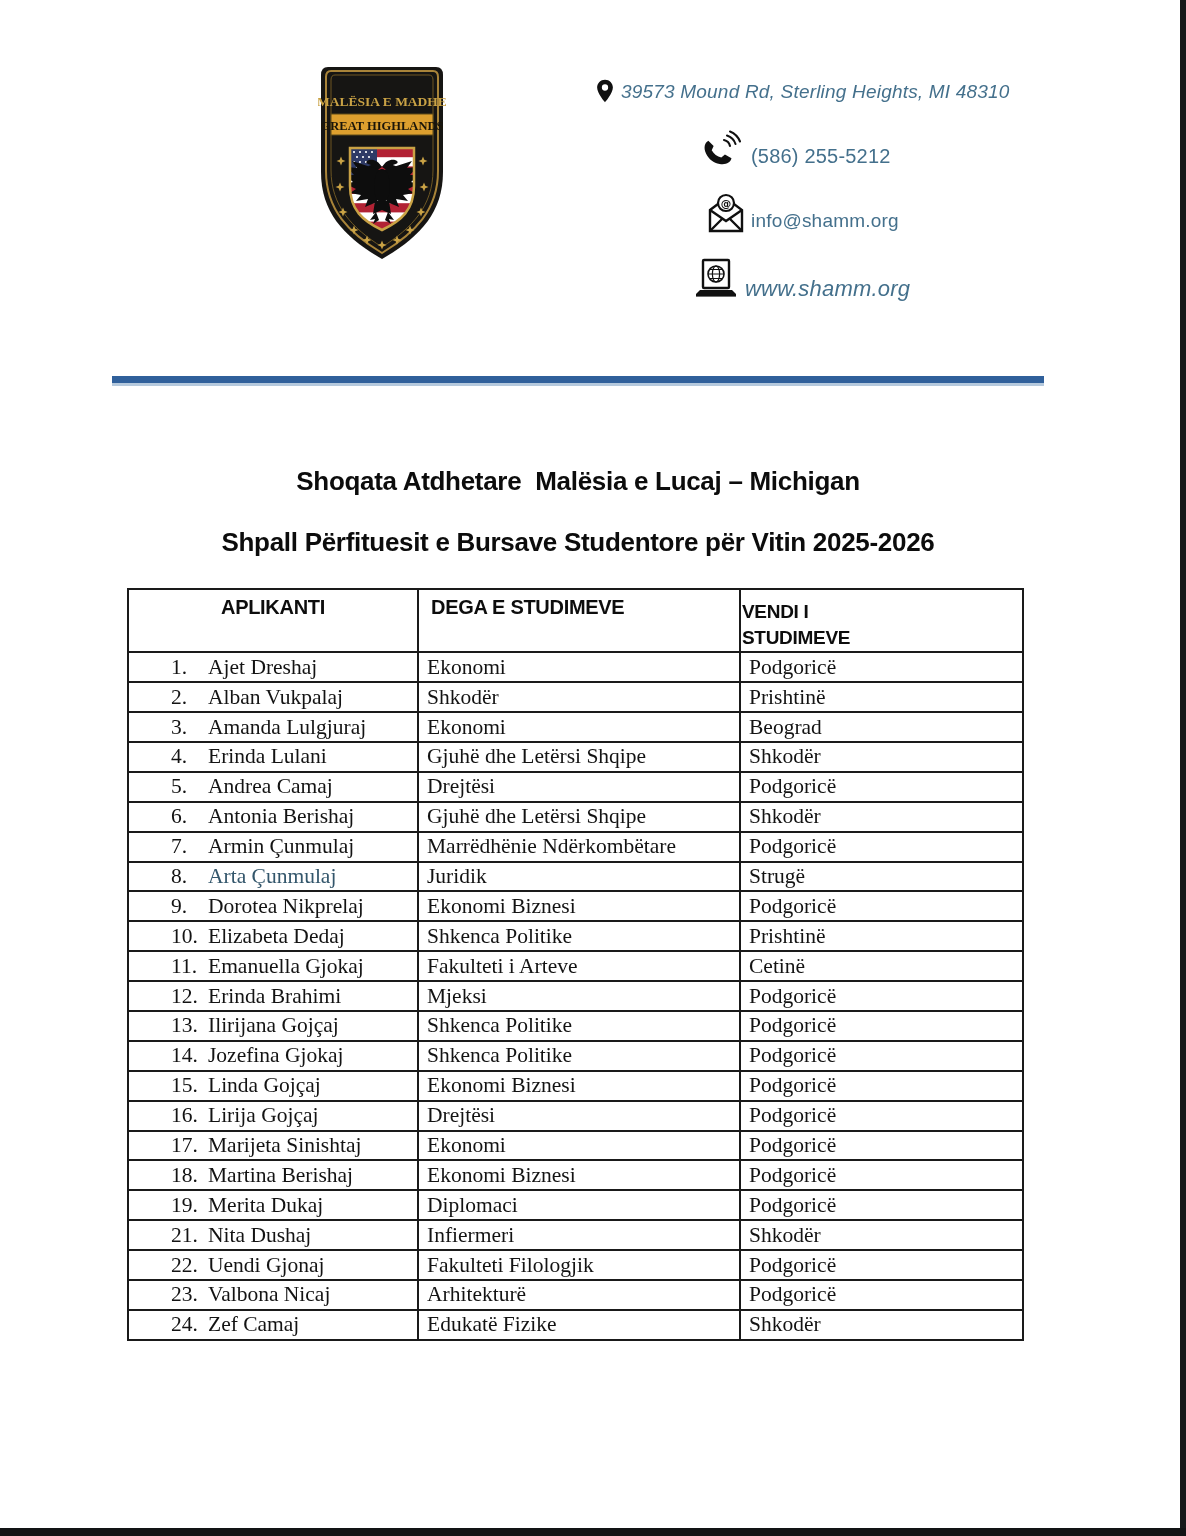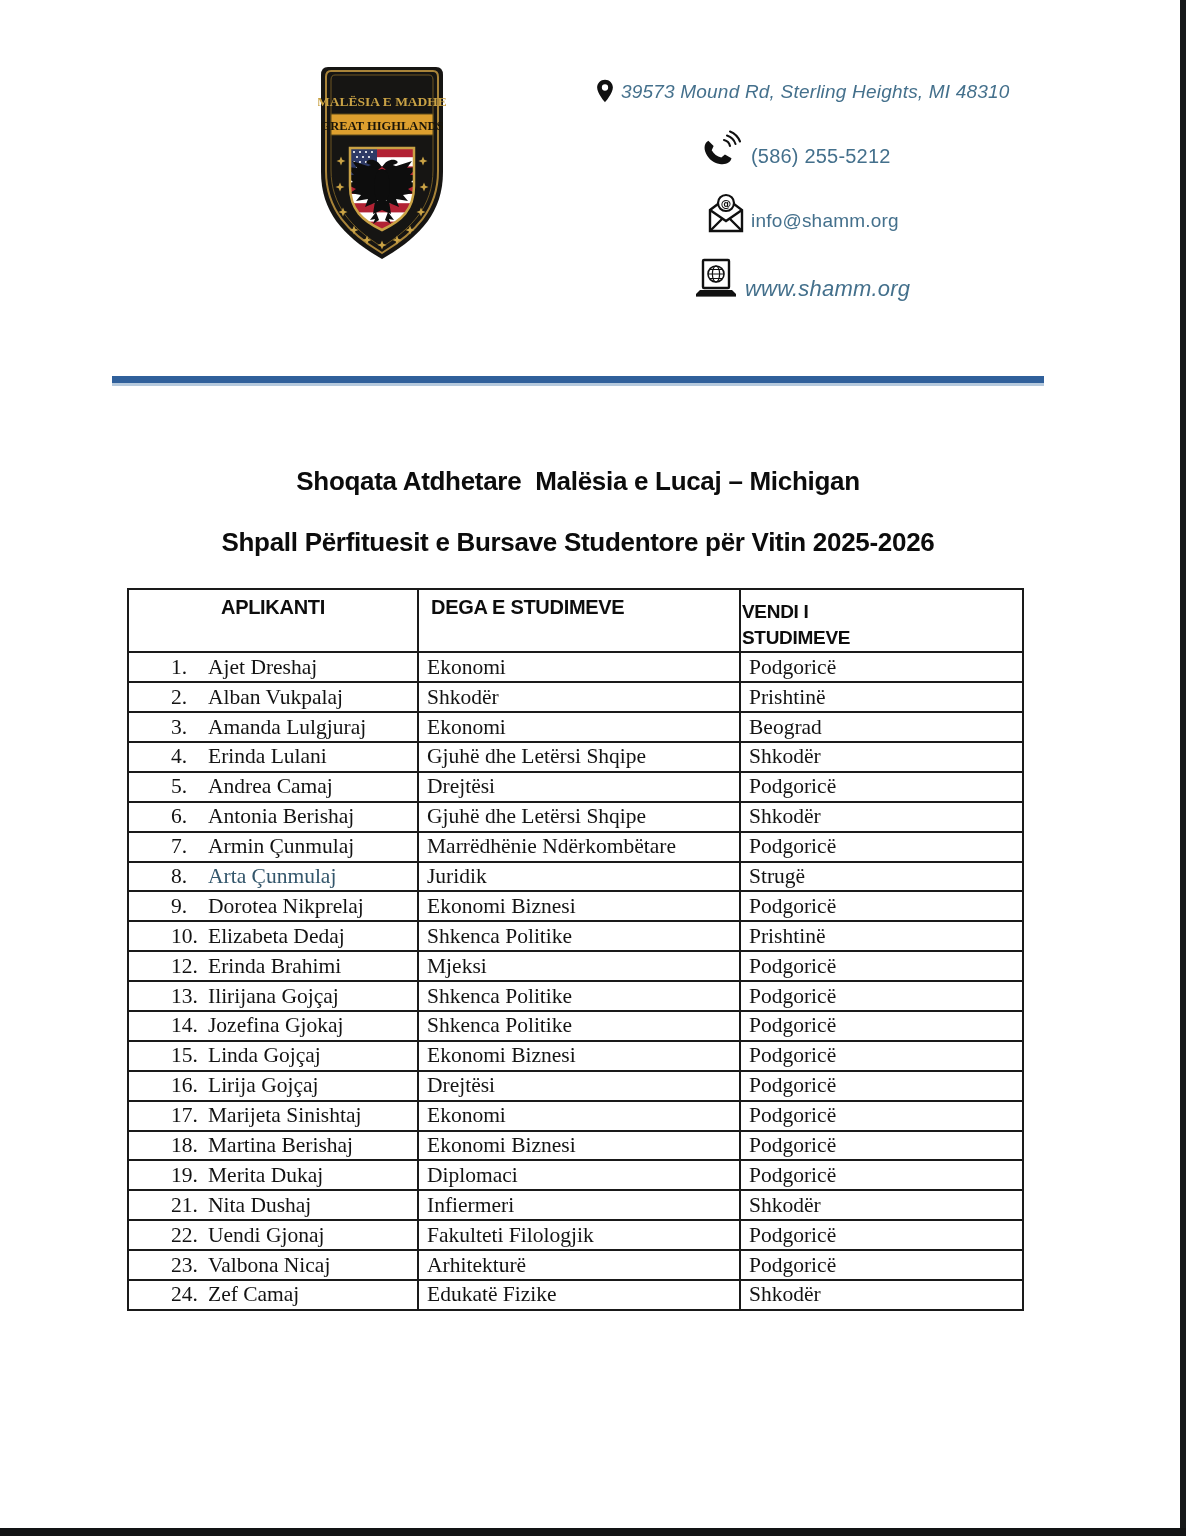--- a/index.html
+++ b/index.html
@@ -265,20 +265,25 @@
           <td class="name"><span class="num">9.</span><span>Dorotea Nikprelaj</span></td>
           <td>Ekonomi Biznesi</td>
           <td>Podgoricë</td>
         </tr>
         <tr>
           <td class="name"><span class="num">10.</span><span>Elizabeta Dedaj</span></td>
           <td>Shkenca Politike</td>
           <td>Prishtinë</td>
         </tr>
         <tr>
+          <td class="name"><span class="num">11.</span><span>Emanuella Gjokaj</span></td>
+          <td>Fakulteti i Arteve</td>
+          <td>Cetinë</td>
+        </tr>
+        <tr>
           <td class="name"><span class="num">12.</span><span>Erinda Brahimi</span></td>
           <td>Mjeksi</td>
           <td>Podgoricë</td>
         </tr>
         <tr>
           <td class="name"><span class="num">13.</span><span>Ilirijana Gojçaj</span></td>
           <td>Shkenca Politike</td>
           <td>Podgoricë</td>
         </tr>
         <tr>

